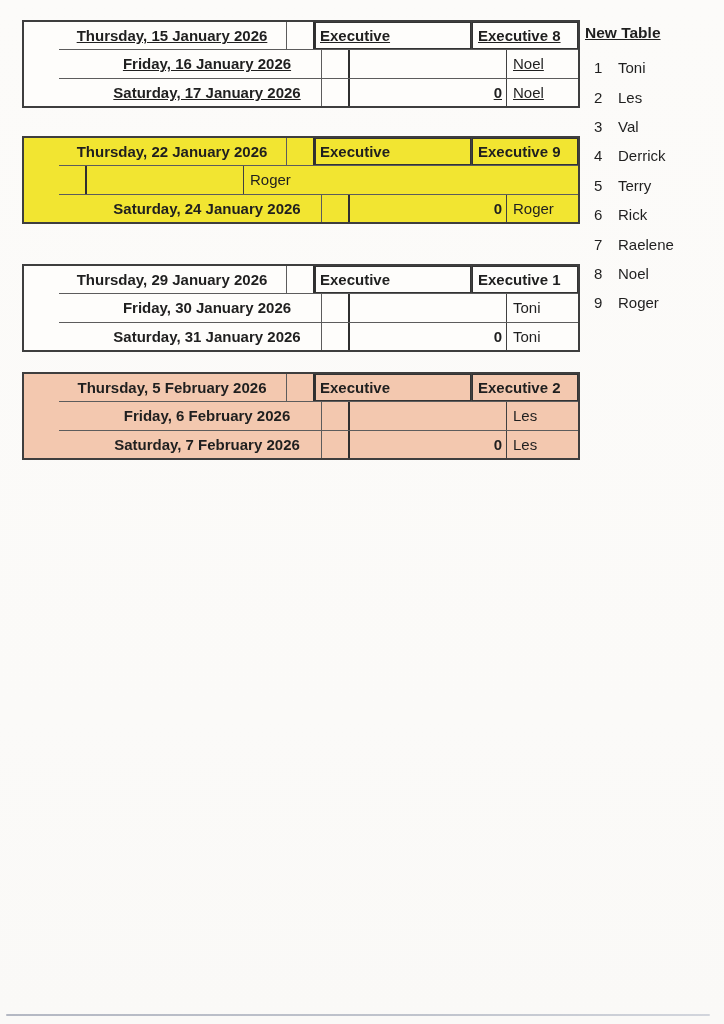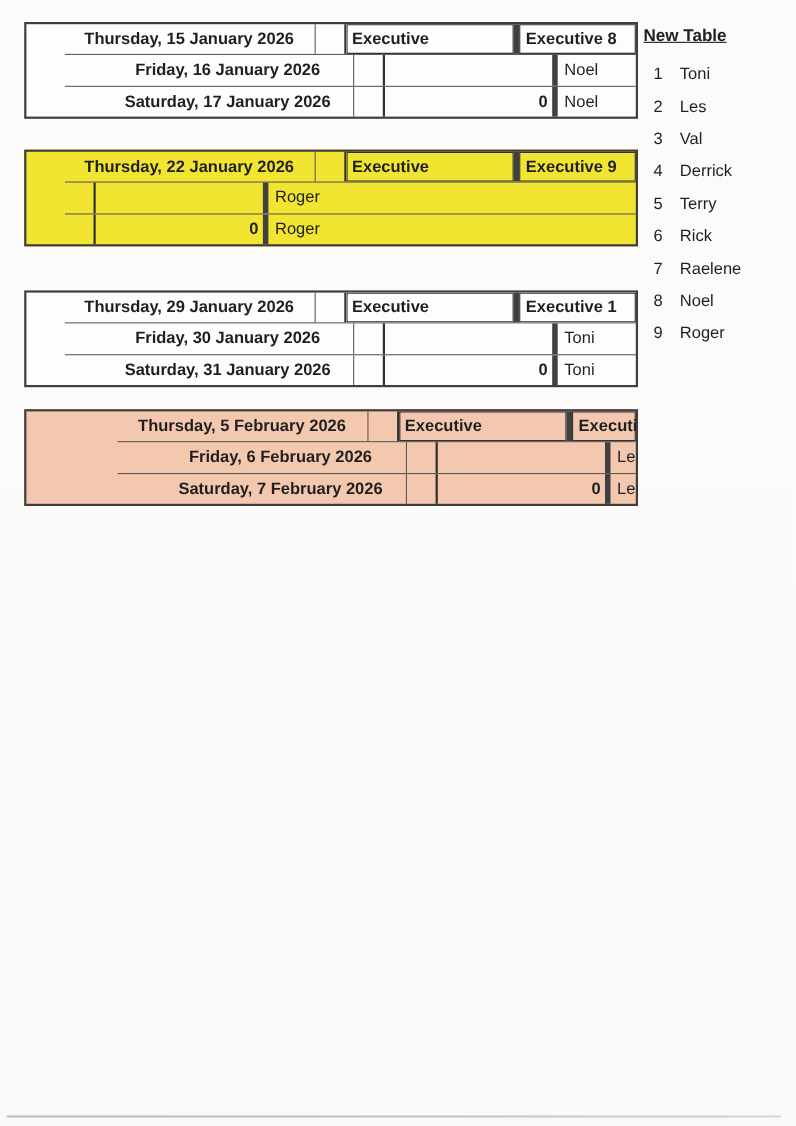--- a/index.html
+++ b/index.html
@@ -22,21 +22,21 @@
     display:flex; flex-direction:column;
   }
   .trow { display:flex; flex:1; min-height:0; }
   .trow + .trow { border-top:1px solid #5c5c5c;margin-left:35px; }
   .c { display:flex; align-items:center; font-size:15px; line-height:1; overflow:hidden; white-space:nowrap; }
   .c-date {
     width:263px; justify-content:center; padding-left:34px;
     font-weight:bold; border-right:1px solid #5c5c5c;
   }
   .c-sp  { width:28px; border-right:2px solid #2f2f2f; }
-  .c-mid { width:157px; padding:0 5px; border-right:5px solid #404040; }
+  .c-mid { width:157px; padding:0 5px; border-right:1px solid #404040; }
   .c-rt  { flex:1; padding:0 6px; }
   .hb    { font-weight:bold; box-shadow:inset 0 0 0 1px #333; }
   .c-mid.num { justify-content:flex-end; font-weight:bold; padding-right:4px; }
   
   .newtable { position:absolute; left:585px; top:24px; width:135px; }
   .nt-title { font-size:15.5px; font-weight:bold; height:20px; margin-bottom:9px;text-decoration:underline; }
   .nt-item  { height:29.4px; display:flex; align-items:center; font-size:15px; }
   .nt-num   { width:24px; padding-left:9px; }
   .nt-name  { padding-left:9px; }
   
@@ -44,21 +44,21 @@
     position:absolute; left:6px; top:1014px; width:704px; height:2px;
     background:linear-gradient(to right,#b4b8c3,#c0c4cd 60%,#d2d5dc);
     border-radius:1px;
   }
 </style>
 </head>
 <body>
 
 <div class="page"></div>
 
-<div class="sched" style="top: 20px; background-color: rgb(254, 253, 251);">
+<div class="sched" style="top: 20px; background-color: rgb(254, 253, 251); text-decoration: underline;">
   <div class="trow">
     <div class="c c-date">Thursday, 15 January 2026</div>
     <div class="c c-sp"></div>
     <div class="c c-mid hb">Executive</div>
     <div class="c c-rt hb">Executive 8</div>
   </div>
   <div class="trow">
     <div class="c c-date">Friday, 16 January 2026</div>
     <div class="c c-sp"></div>
     <div class="c c-mid"></div>
@@ -78,20 +78,21 @@
     <div class="c c-sp"></div>
     <div class="c c-mid hb">Executive</div>
     <div class="c c-rt hb">Executive 9</div>
   </div>
   <div class="trow">
     <div class="c c-sp"></div>
     <div class="c c-mid"></div>
     <div class="c c-rt">Roger</div>
   </div>
   <div class="trow">
+    <div class="c c-date">Saturday, 24 January 2026</div>
     <div class="c c-sp"></div>
     <div class="c c-mid num">0</div>
     <div class="c c-rt">Roger</div>
   </div>
 </div>
 
 <div class="sched" style="top: 264px; background-color: rgb(254, 253, 251);">
   <div class="trow">
     <div class="c c-date">Thursday, 29 January 2026</div>
     <div class="c c-sp"></div>
@@ -105,21 +106,21 @@
     <div class="c c-rt">Toni</div>
   </div>
   <div class="trow">
     <div class="c c-date">Saturday, 31 January 2026</div>
     <div class="c c-sp"></div>
     <div class="c c-mid num">0</div>
     <div class="c c-rt">Toni</div>
   </div>
 </div>
 
-<div class="sched" style="top: 372px; background-color: rgb(243, 200, 175); padding-left: 48px;">
+<div class="sched" style="top: 372px; background-color: rgb(243, 200, 175);">
   <div class="trow">
     <div class="c c-date">Thursday, 5 February 2026</div>
     <div class="c c-sp"></div>
     <div class="c c-mid hb">Executive</div>
     <div class="c c-rt hb">Executive 2</div>
   </div>
   <div class="trow">
     <div class="c c-date">Friday, 6 February 2026</div>
     <div class="c c-sp"></div>
     <div class="c c-mid"></div>

